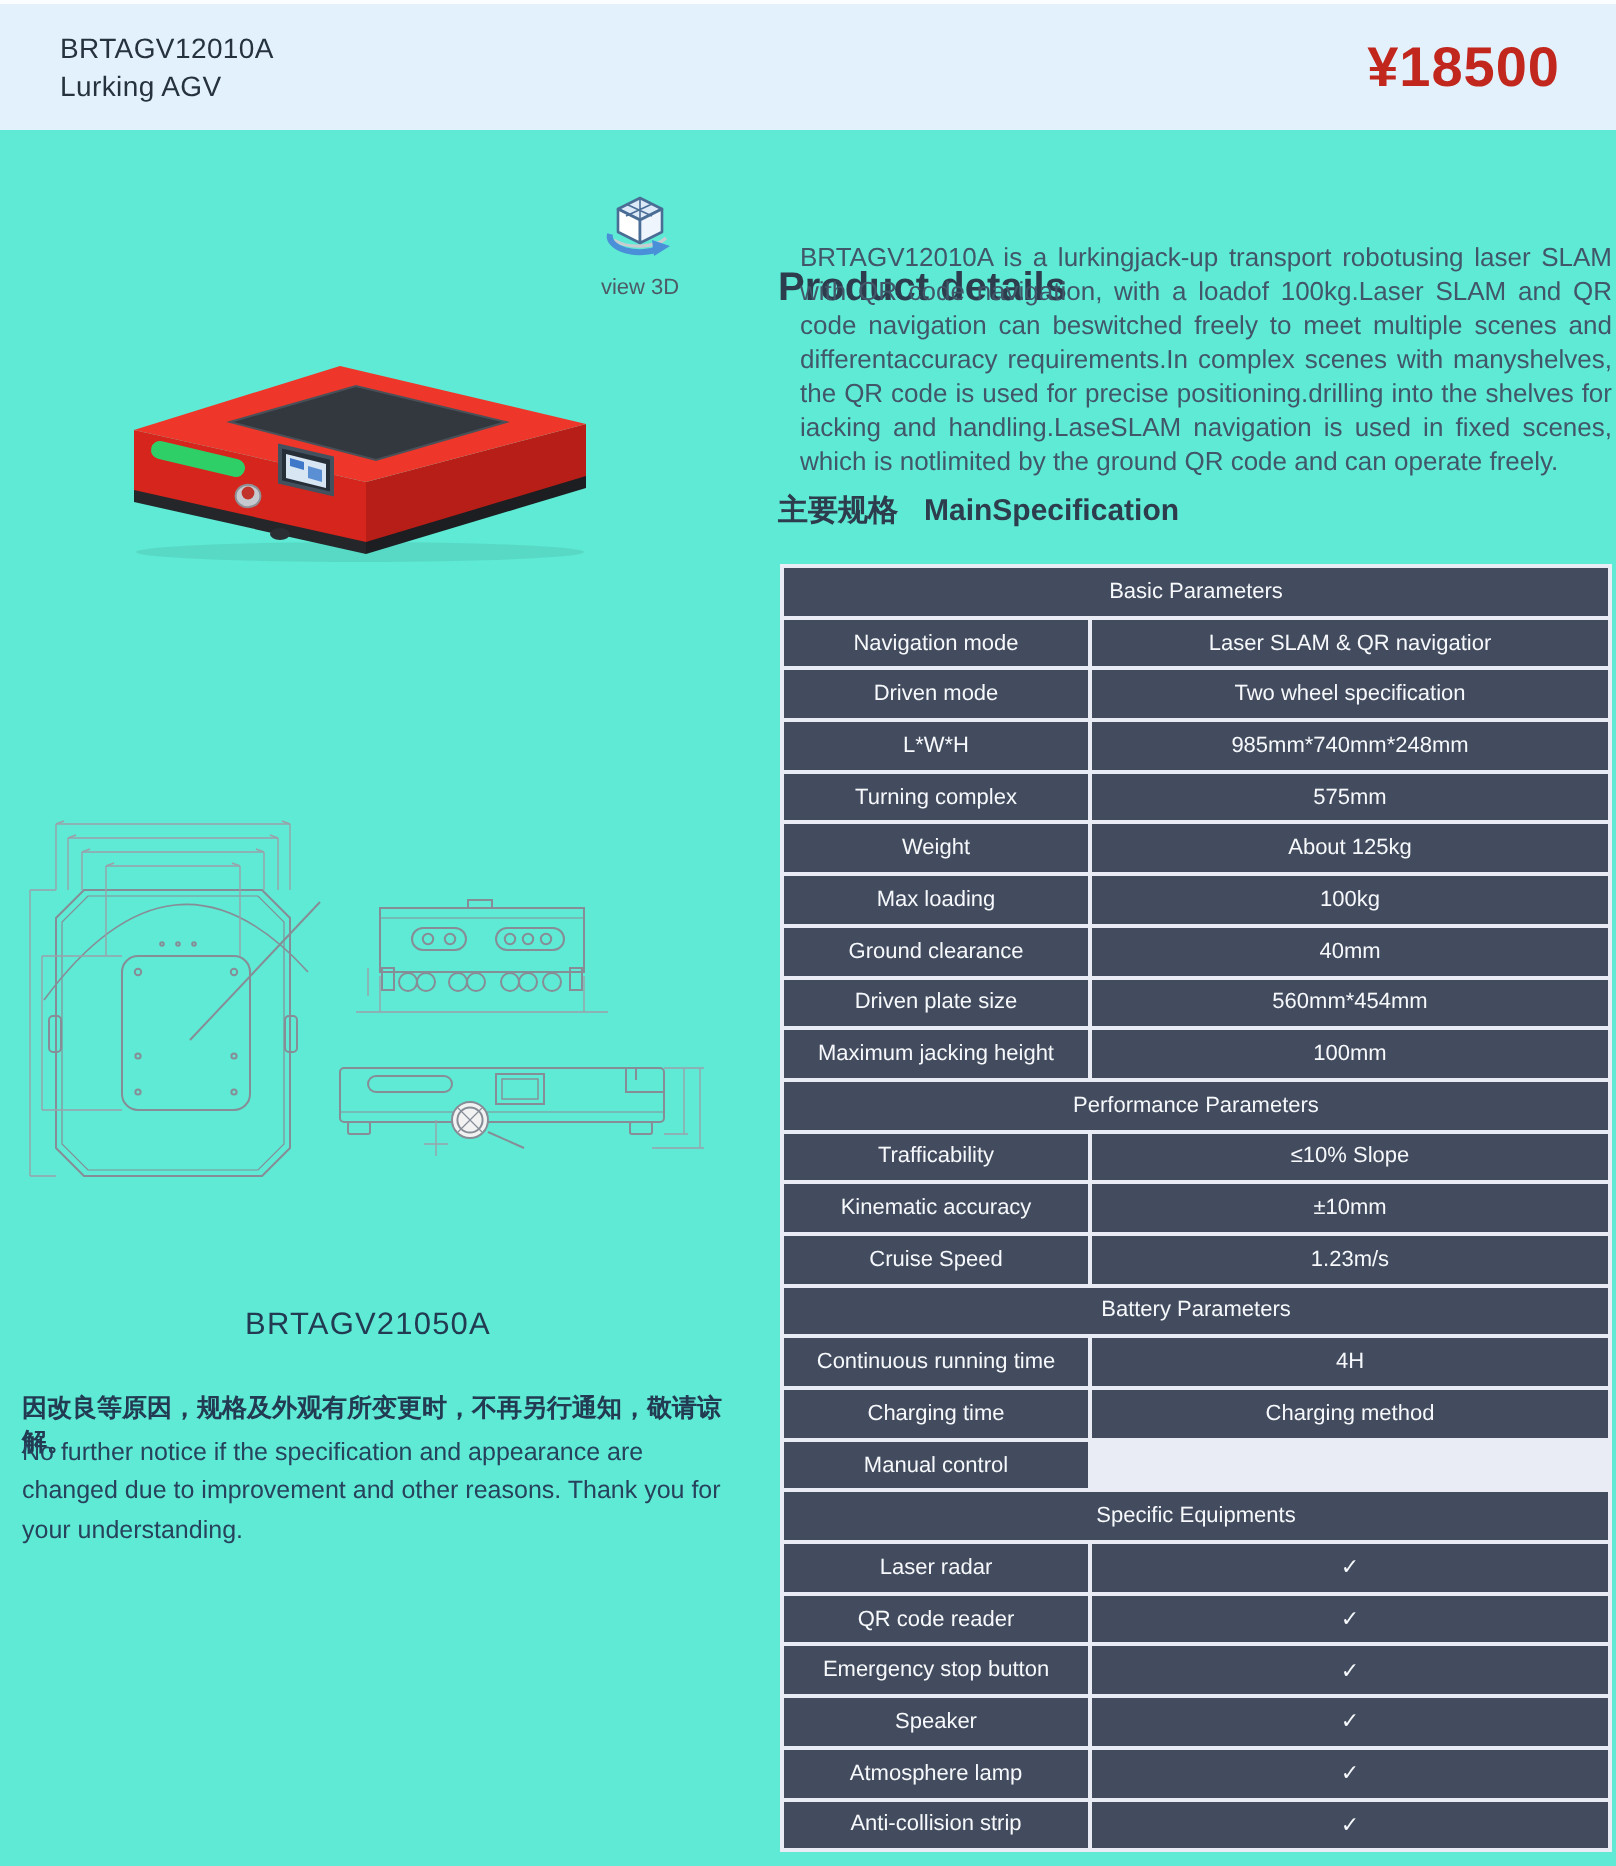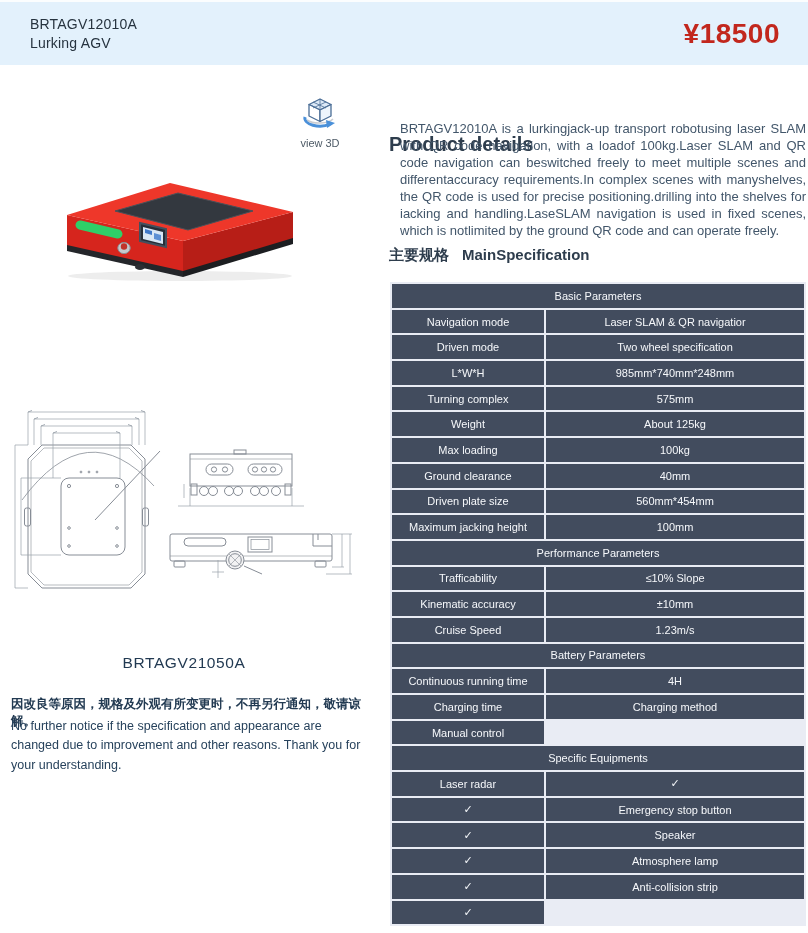--- a/index.html
+++ b/index.html
@@ -1,18 +1,18 @@
 <!DOCTYPE html>
 <html><head>
 <meta charset="utf-8">
 <style>
   * { margin:0; padding:0; box-sizing:border-box; }
   html,body { background:#e9e9ea; }
   body { font-family:"Liberation Sans","DejaVu Sans",sans-serif; }
-  .page { position:relative; width:808px; height:933px; margin:0 auto; background:#ffffff; overflow:hidden; }
+  .page { position:relative; width:808px; height:933px; margin:0 auto; background:#5eead4; overflow:hidden; }
 
   
   .header { position:absolute; top:0; left:0; width:808px; height:65px; background:#e3f1fc;
             display:flex; align-items:center; justify-content:space-between; padding:0 28px 0 30px;
             border-top:2px solid #fbfdfe; }
   .model-block { color:#26333f; font-size:14px; line-height:1.35; font-weight:500; letter-spacing:.2px; }
   .price { color:#c2271d; font-size:28px; font-weight:bold; letter-spacing:.5px; }
 
   
   .left-col  { position:absolute; top:65px; left:0; width:388px; height:868px; }
@@ -210,20 +210,21 @@
         <div>1.23m/s</div>
         <div class="section">Battery Parameters</div>
         <div>Continuous running time</div>
         <div>4H</div>
         <div>Charging time</div>
         <div>Charging method</div>
         <div>Manual control</div>
         <div class="section">Specific Equipments</div>
         <div>Laser radar</div>
         <div>✓</div>
+        <div>QR code reader</div>
         <div>✓</div>
         <div>Emergency stop button</div>
         <div>✓</div>
         <div>Speaker</div>
         <div>✓</div>
         <div>Atmosphere lamp</div>
         <div>✓</div>
         <div>Anti-collision strip</div>
         <div>✓</div>
       </div>

